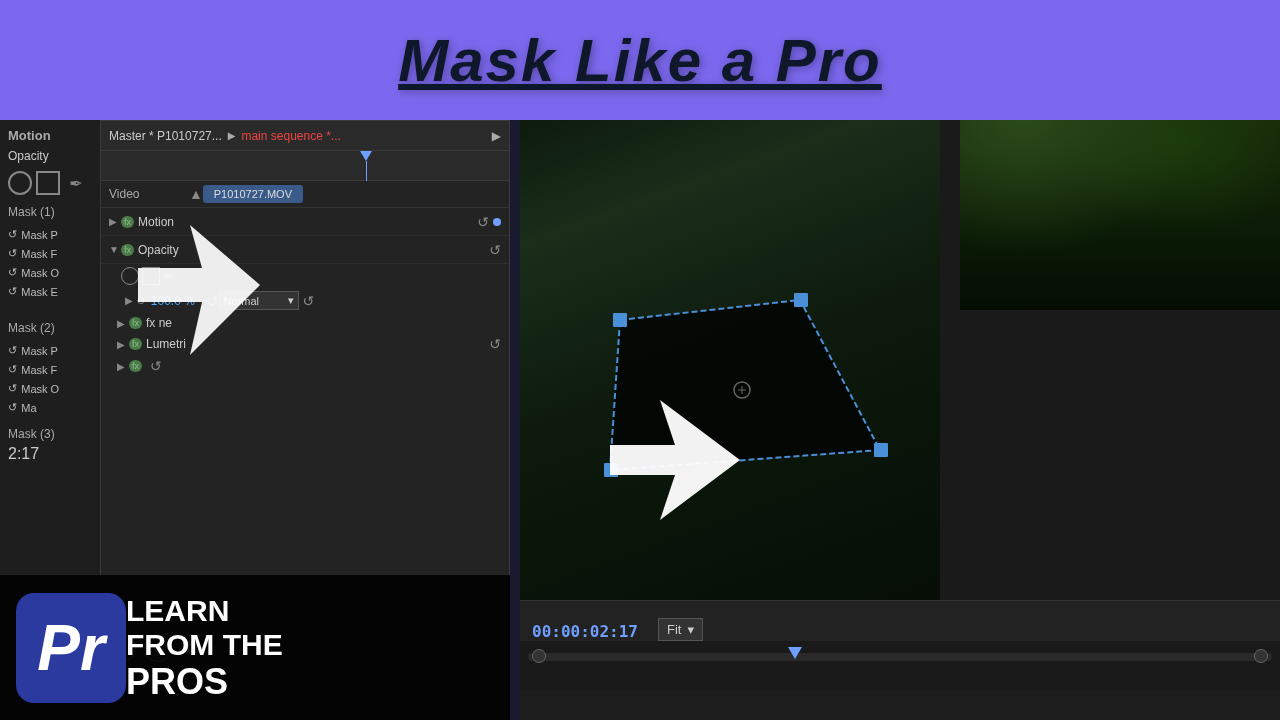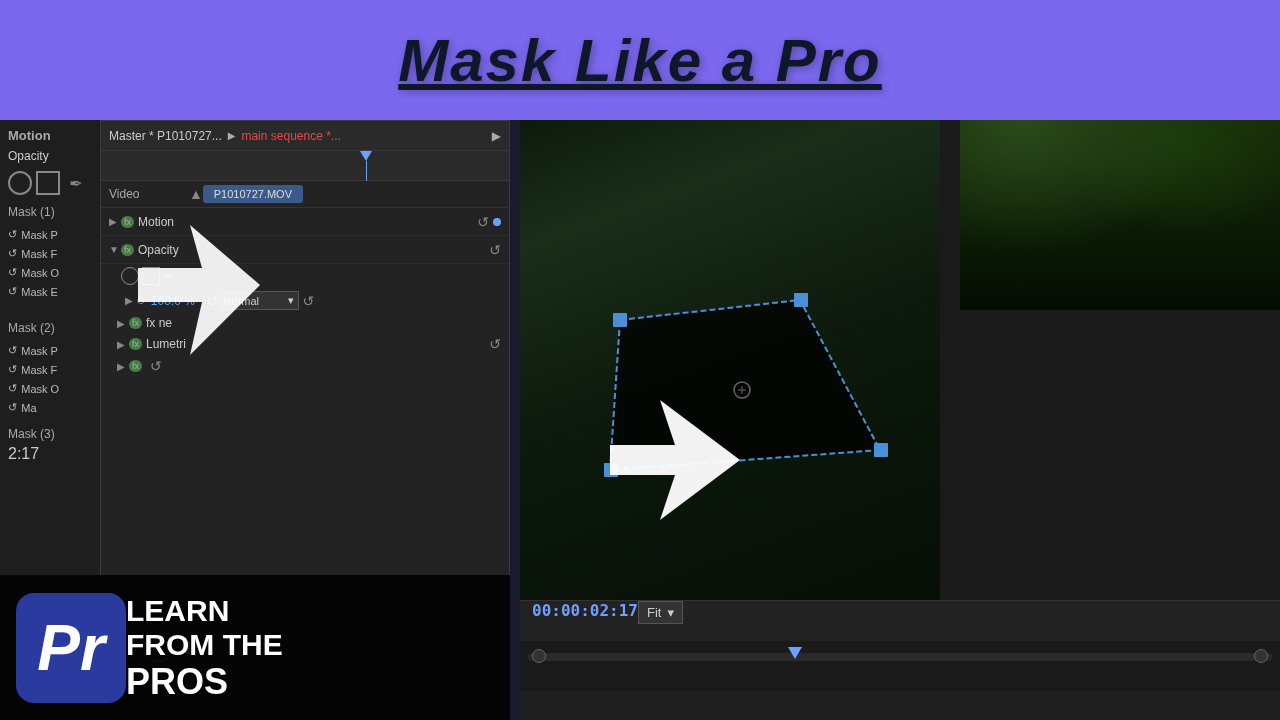--- a/index.html
+++ b/index.html
@@ -392,22 +392,23 @@
       right: 0;
       height: 120px;
       background: #1e1e1e;
       border-top: 1px solid #333;
     }
 
     .timecode-bar {
       height: 40px;
       background: #222;
       display: flex;
-      align-items: flex-start;
+      align-items: flex-end;
       padding: 0 12px;
+      gap: 20px;
     }
     .timecode {
       color: #6fa0ff;
       font-size: 16px;
       font-family: monospace;
       font-weight: bold;
     }
     .fit-dropdown {
       background: #333;
       color: #ccc;

